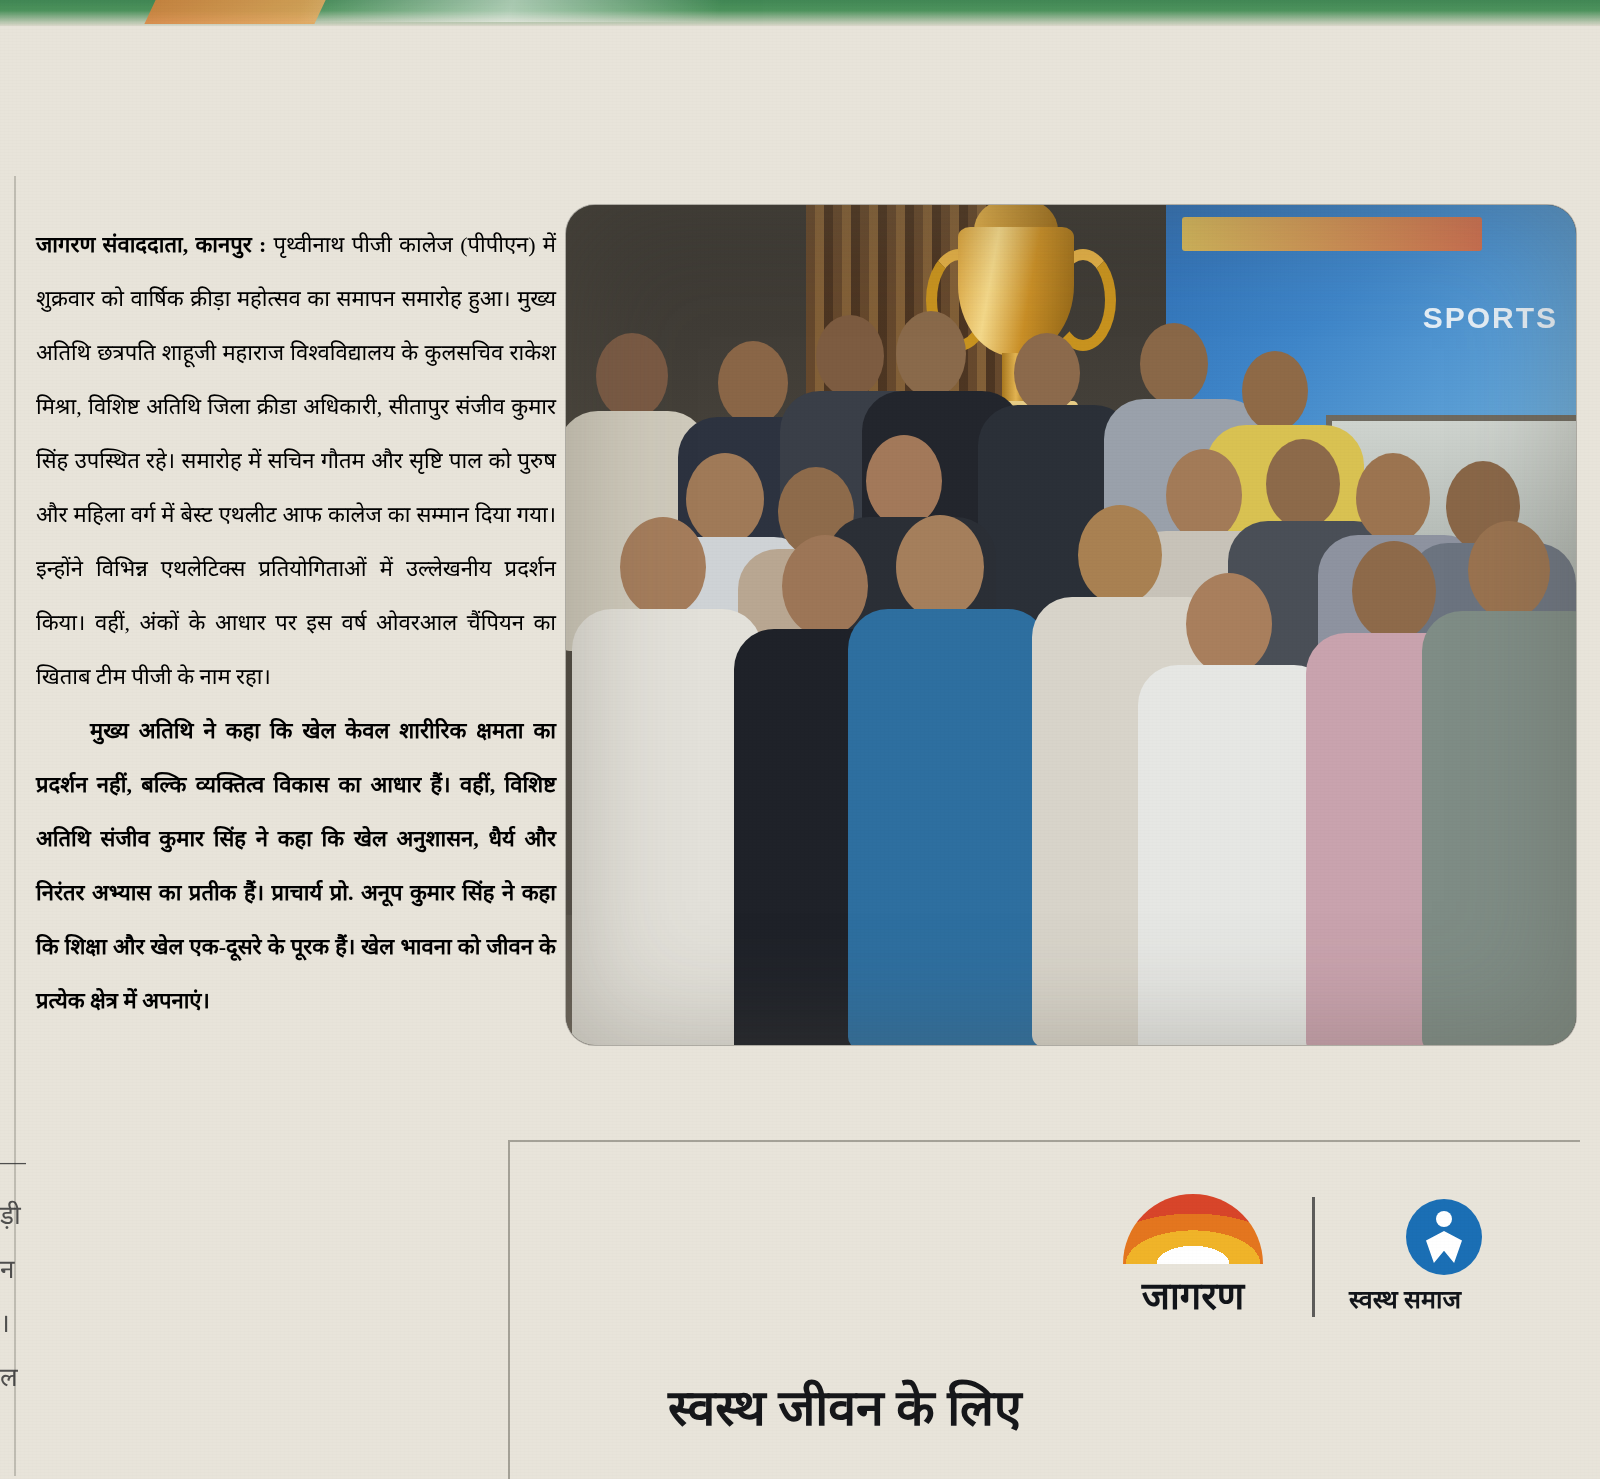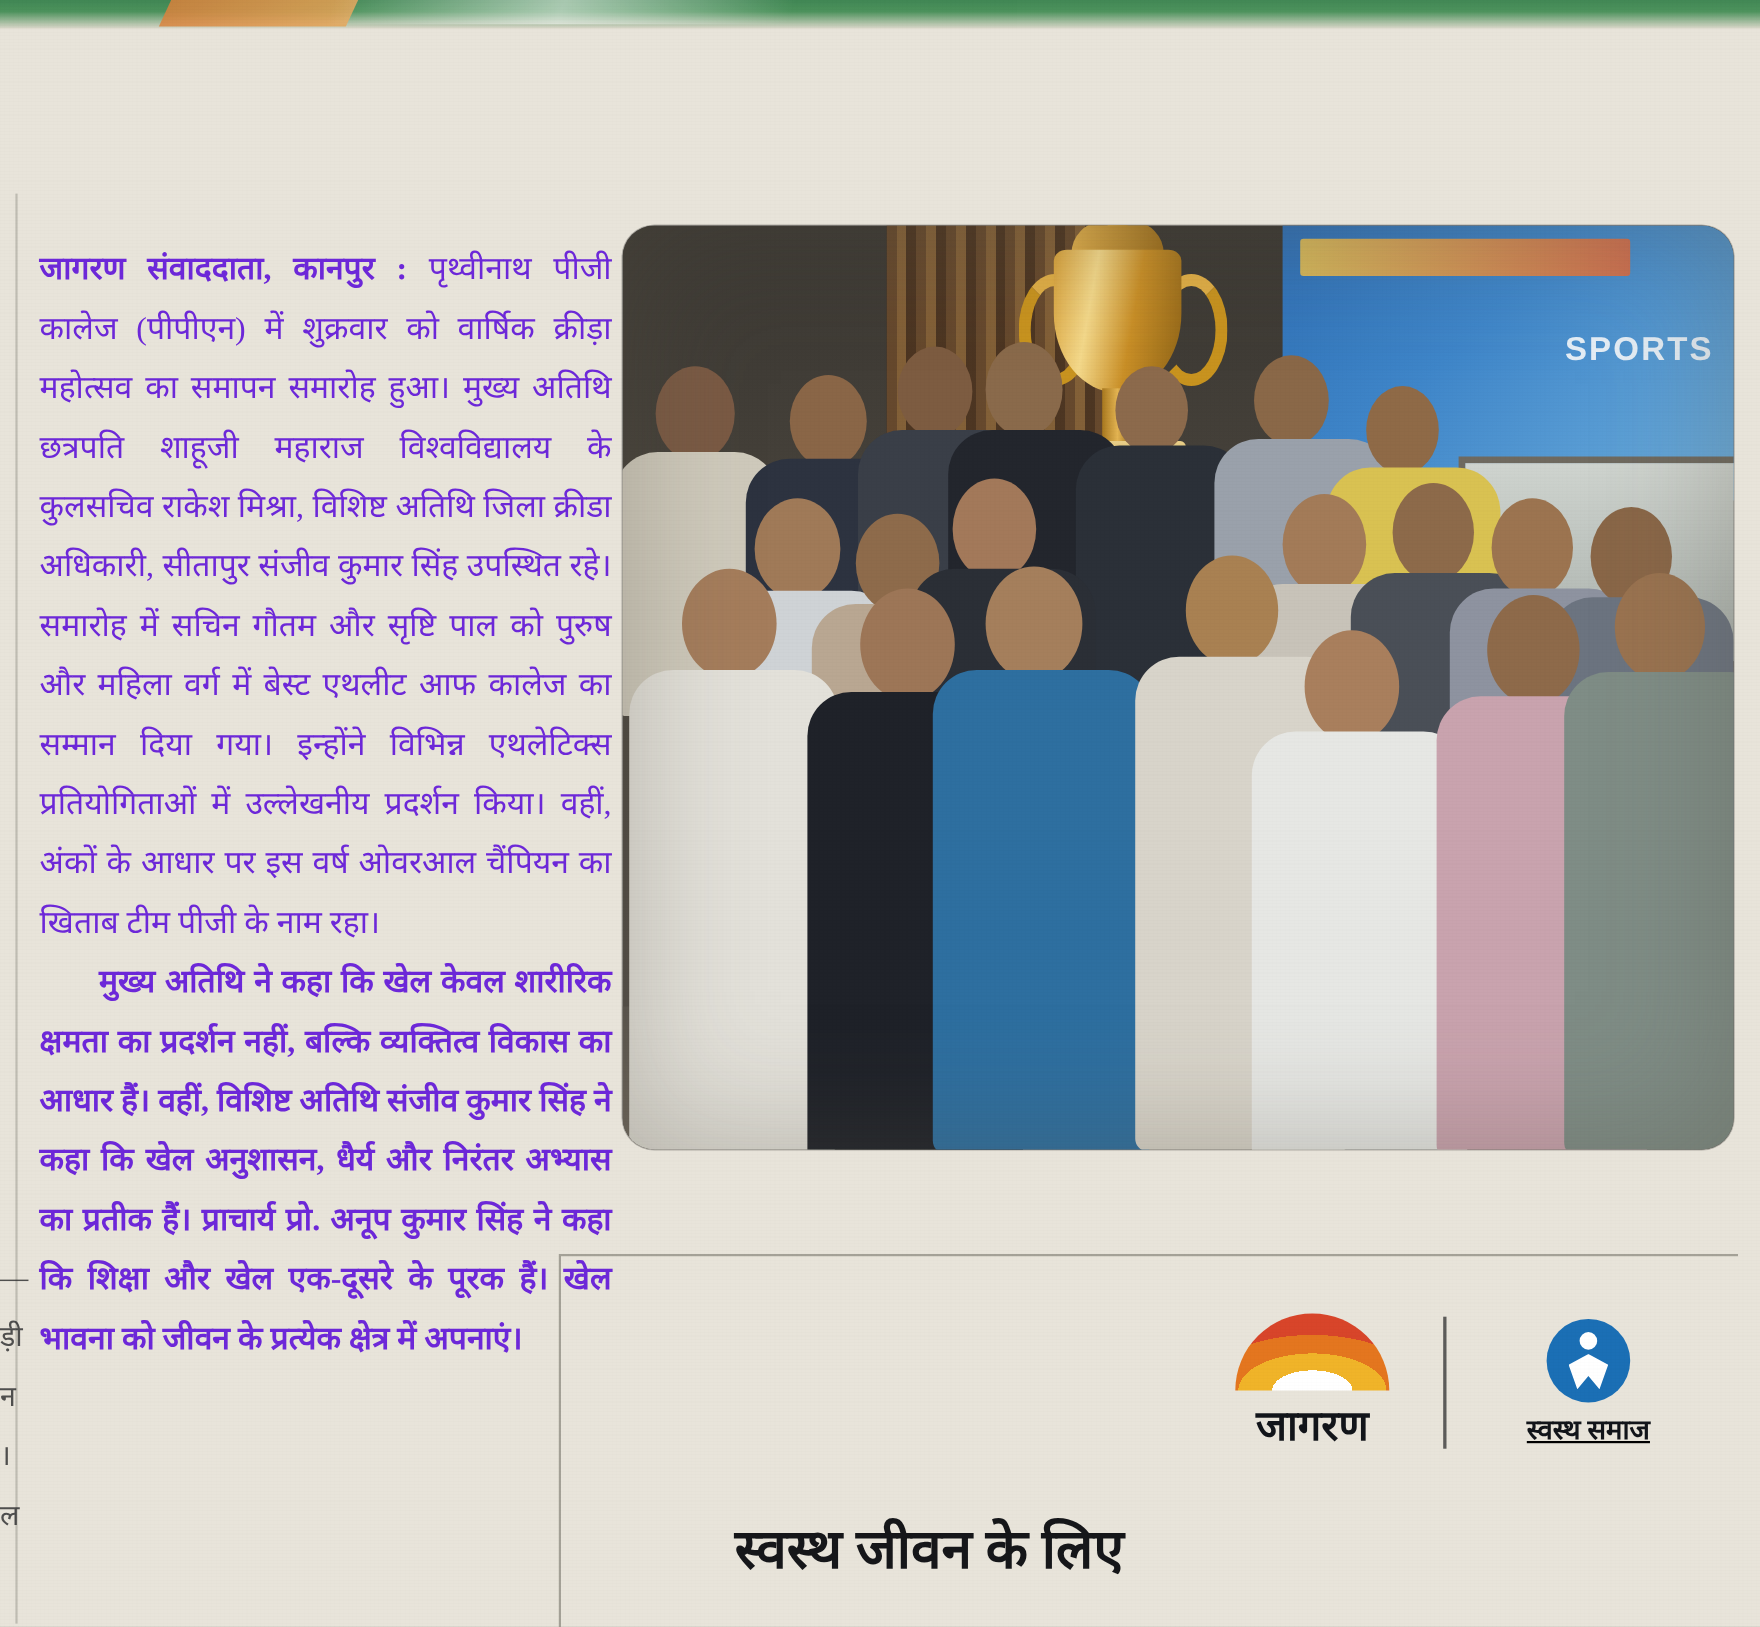--- a/index.html
+++ b/index.html
@@ -83,23 +83,23 @@
   .rule-v-left { left: 14px; top: 176px; width: 2px; height: 1300px; opacity:.45;}
   .rule-h-colbreak { left: 510px; top: 1140px; width: 1070px; height: 2px; }
   .rule-v-mid { left: 508px; top: 1140px; width: 2px; height: 340px; }
 
   
   .body-col {
     position: absolute;
     left: 36px;
     top: 218px;
     width: 520px;
-    font-size: 29px;
+    font-size: 22px;
     line-height: 54px;
-    color: #6d28d9;
+    color: #000000;
     text-align: justify;
     text-justify: inter-word;
   }
   .body-col p { margin: 0 0 0 0; }
   .body-col p.indent { text-indent: 54px; font-weight: bold; }
   .lede { font-weight: 700; }
 
   
   .neighbor {
     position: absolute;
@@ -237,21 +237,21 @@
     background:
       radial-gradient(140px 70px at 50% 100%, #ffffff 0 26%, #f0b429 26% 48%, #e4761f 48% 72%, #d8452a 72% 100%);
   }
   .jagran-text {
     font-size: 38px; font-weight: 700; color: #12151a; margin-top: 4px;
     font-family: "Liberation Serif", serif;
   }
   .divider-v {
     width: 3px; height: 120px; background: #3a3a3a; opacity: .8;
   }
-  .swasth-mark { width: 190px; text-align: center; text-decoration: underline; }
+  .swasth-mark { width: 190px; text-align: left; }
   .swasth-circle {
     width: 76px; height: 76px; margin: 0 auto 6px auto;
     border-radius: 50%;
     background: #1b6fb5;
     position: relative;
   }
   .swasth-circle::before {
     content: "";
     position: absolute; left: 30px; top: 12px; width: 16px; height: 16px;
     border-radius: 50%; background: #fff;

